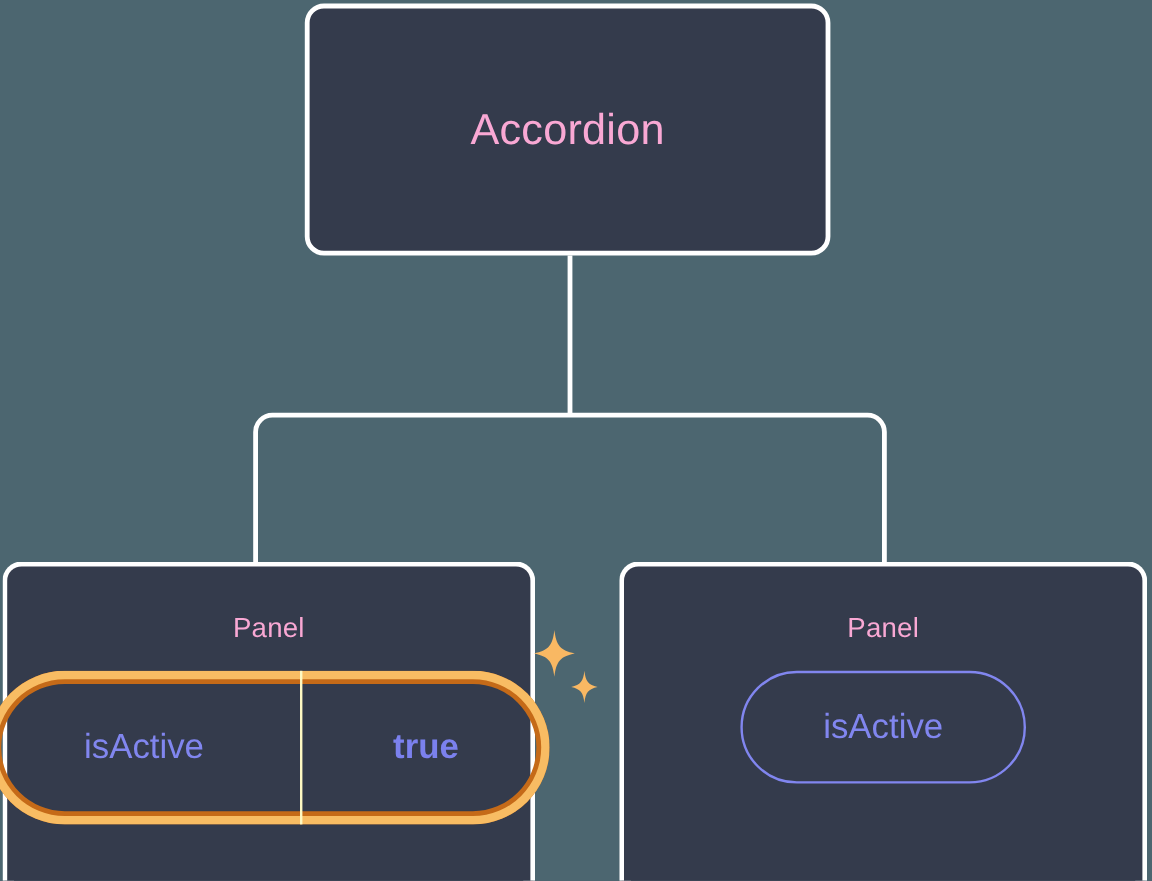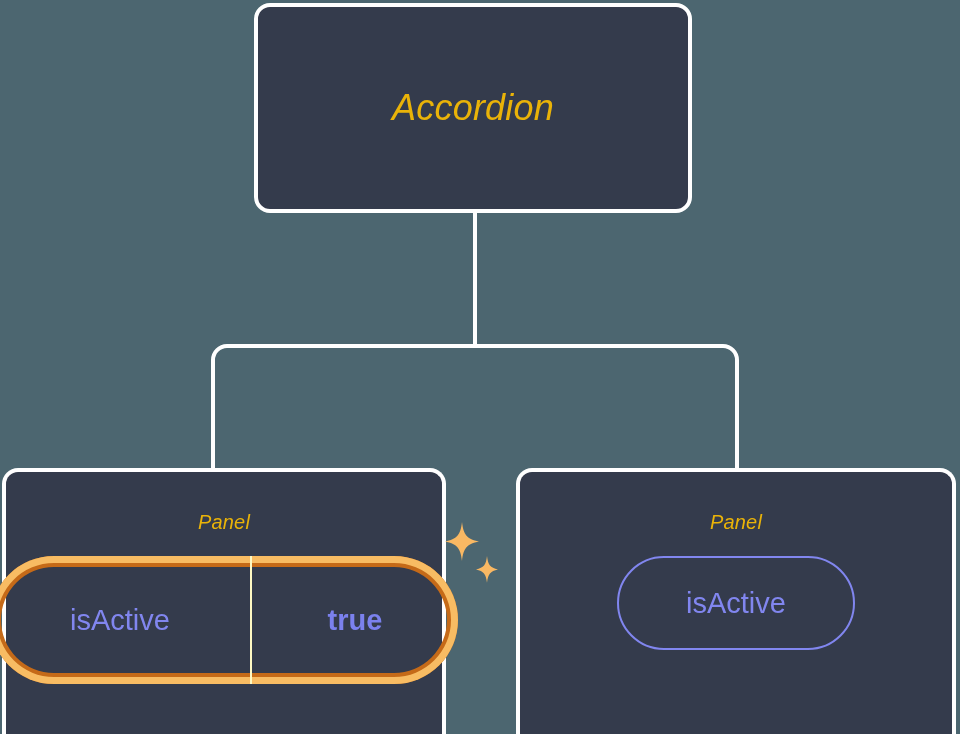--- a/index.html
+++ b/index.html
@@ -54,29 +54,28 @@
     height: 266px;
     border-bottom: none;
     border-bottom-left-radius: 0;
     border-bottom-right-radius: 0;
     padding-top: 40px;
   }
   .node-panel-left  { left: 2px; }
   .node-panel-right { left: 516px; width: 440px; }
 
   .node-title {
-    color: #eab308;
+    color: #f9a8d4;
     font-size: 33px;
     line-height: 1;
     letter-spacing: .2px;
     white-space: nowrap;
-    font-style: italic;
   }
   .node-root .node-title { font-size: 36px; }
-  .node-panel .node-title { font-size: 20px; }
+  .node-panel .node-title { font-size: 23px; }
 
   
   .pill-wrap {
     position: relative;
     margin-top: 24px;
   }
   .pill {
     box-sizing: border-box;
     display: flex;
     align-items: stretch;

